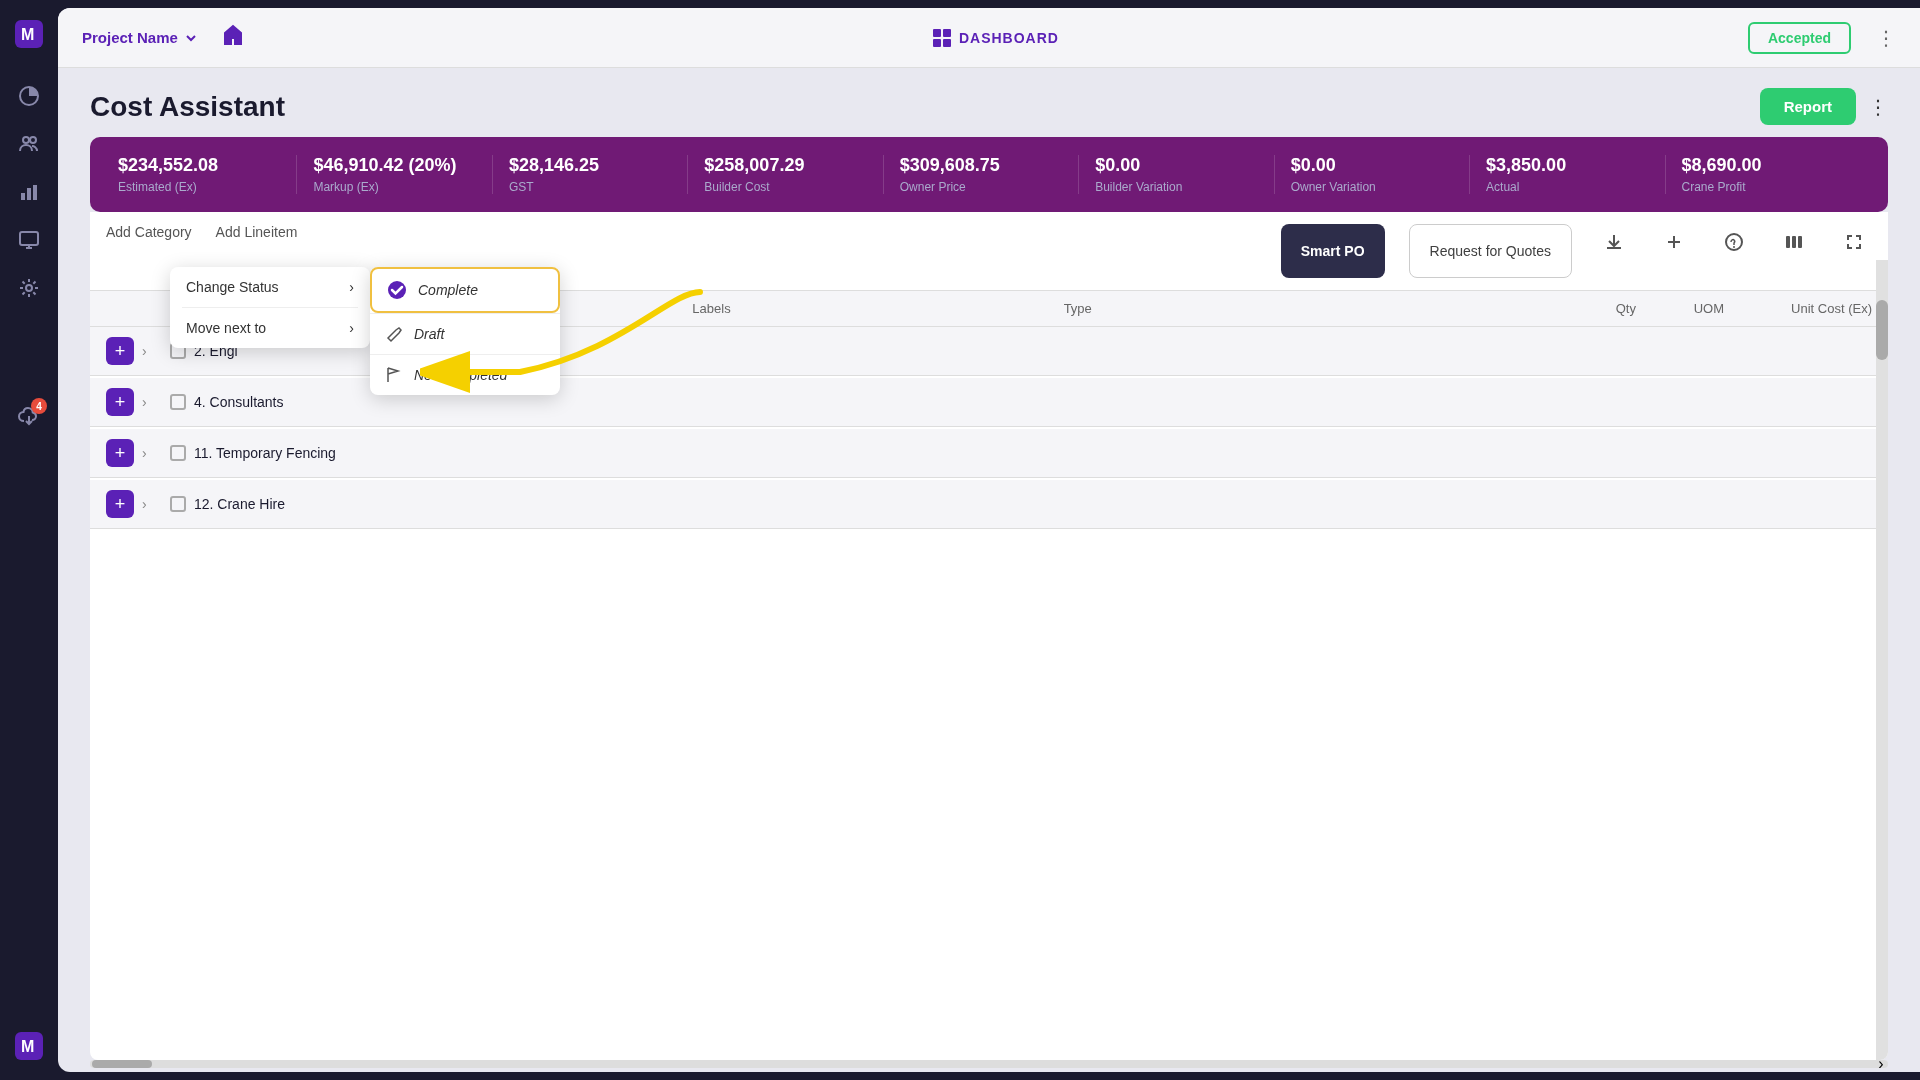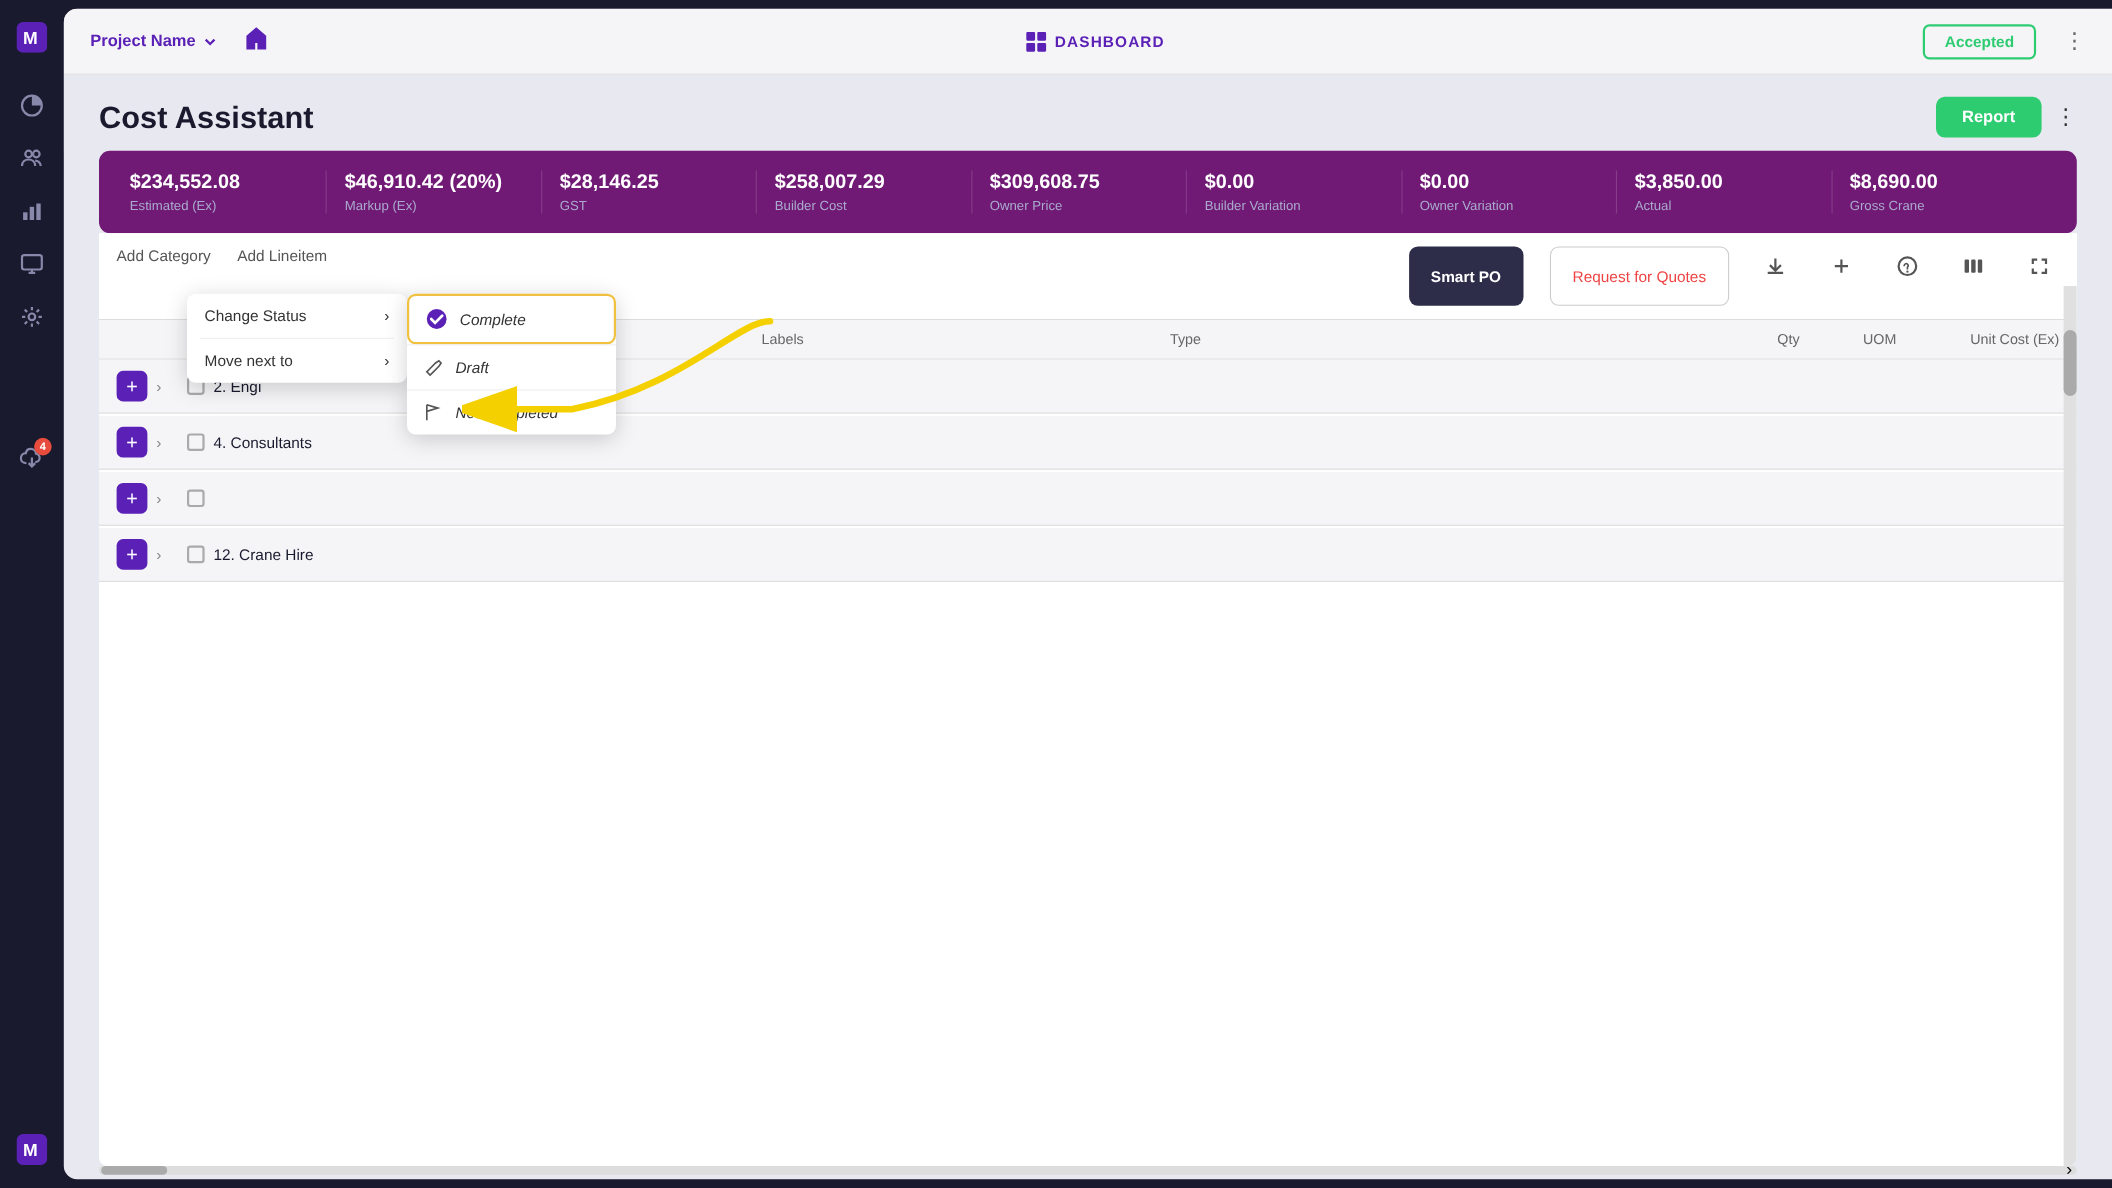--- a/index.html
+++ b/index.html
@@ -221,21 +221,21 @@
       border: none;
       padding: 9px 20px;
       border-radius: 8px;
       font-size: 14px;
       font-weight: 600;
       cursor: pointer;
     }
 
     .rfq-btn {
       background: white;
-      color: #ef4444;
+      color: #404040;
       border: 1px solid #ccc;
       padding: 18px 20px;
       border-radius: 8px;
       font-size: 14px;
       cursor: pointer;
     }
 
     .icon-btn {
       width: 36px;
       height: 36px;
@@ -444,21 +444,21 @@
       <div class="stat-item">
         <div class="stat-value">$0.00</div>
         <div class="stat-label">Owner Variation</div>
       </div>
       <div class="stat-item">
         <div class="stat-value">$3,850.00</div>
         <div class="stat-label">Actual</div>
       </div>
       <div class="stat-item">
         <div class="stat-value">$8,690.00</div>
-        <div class="stat-label">Gross Crane</div>
+        <div class="stat-label">Crane Profit</div>
       </div>
     </div>
 
     <div style="position: relative; flex: 1; overflow: hidden; margin: 0 32px; background: white; border-radius: 0 0 8px 8px;">
 
       <div style="background: white; padding: 12px 16px; display: flex; gap: 24px; border-bottom: 1px solid #ddd;">
         <span style="color: #555; font-size: 14px; cursor: pointer;">Add Category</span>
         <span style="color: #555; font-size: 14px; cursor: pointer;">Add Lineitem</span>
 
         <div style="flex: 1;"></div>
@@ -522,20 +522,21 @@
           <button class="row-add-btn">+</button>
           <span class="row-expand">›</span>
           <div class="row-checkbox"></div>
           <span class="row-name">4. Consultants</span>
         </div>
 
         <div class="table-row">
           <button class="row-add-btn">+</button>
           <span class="row-expand">›</span>
           <div class="row-checkbox"></div>
+          <span class="row-name">11. Temporary Fencing</span>
         </div>
 
         <div class="table-row">
           <button class="row-add-btn">+</button>
           <span class="row-expand">›</span>
           <div class="row-checkbox"></div>
           <span class="row-name">12. Crane Hire</span>
         </div>
       </div>
 

